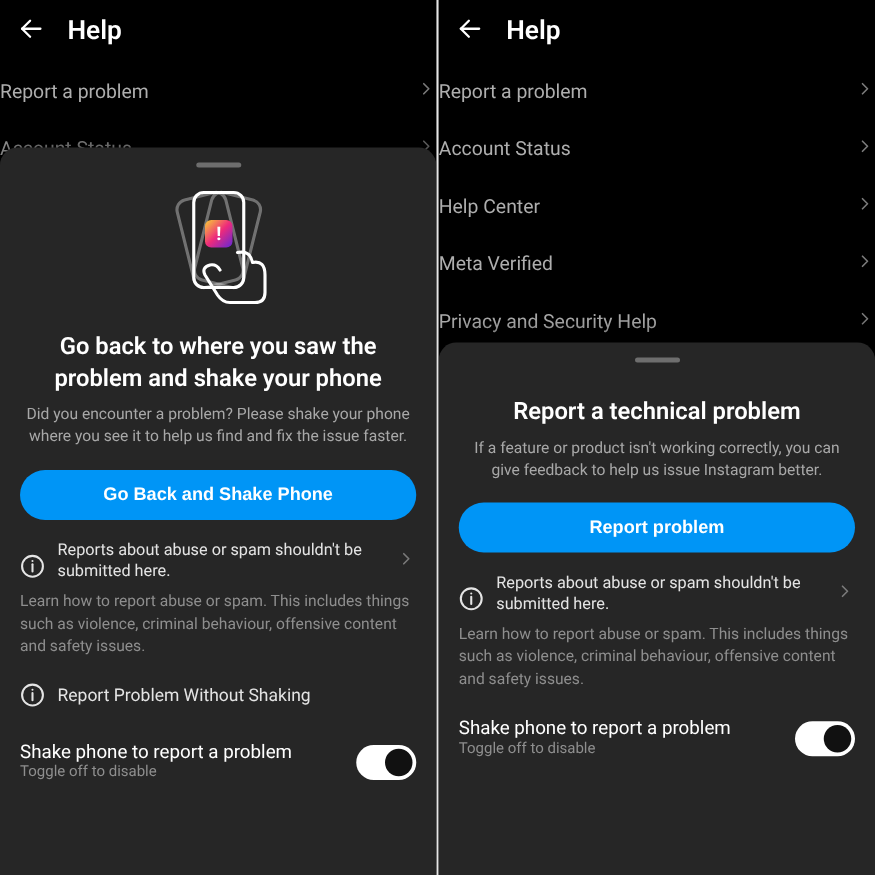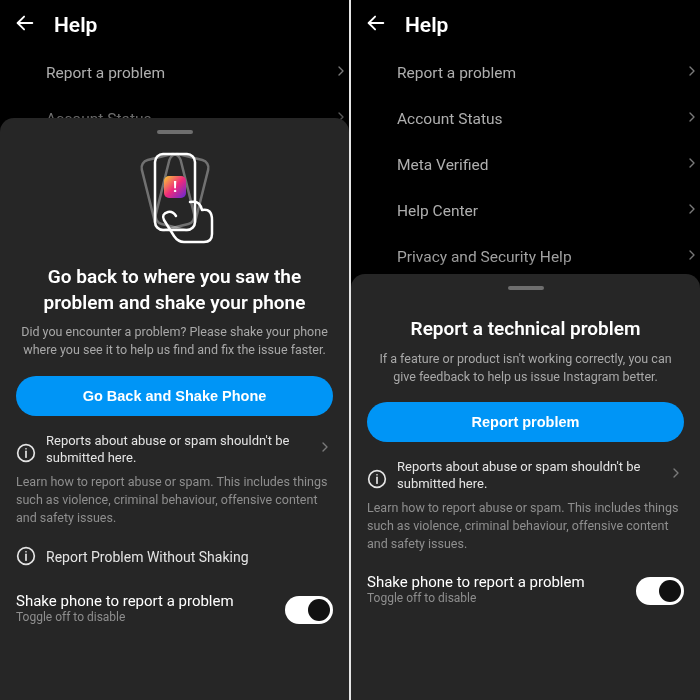--- a/index.html
+++ b/index.html
@@ -3,21 +3,21 @@
 <meta charset="utf-8">
 <style>
   * { margin: 0; padding: 0; box-sizing: border-box; }
   html, body { width: 700px; height: 700px; background: #000; font-family: -apple-system, BlinkMacSystemFont, "Segoe UI", Roboto, Helvetica, Arial, sans-serif; }
   .container { display: flex; width: 700px; height: 612px; }
   .pane { width: 349px; height: 700px; background: #000; position: relative; overflow: hidden; color: #fff; }
   .divider { width: 2px; height: 700px; background: #e5e5e5; }
   .header { display: flex; align-items: center; padding: 12px 14px; gap: 18px; }
   .back-icon { color: #fff; }
   .header-title { font-size: 21px; font-weight: 600; color: #fff; }
-  .list { padding: 0 0; margin-left: 46px; }
+  .list { padding: 0 0; }
   .list-row { display: flex; align-items: center; justify-content: space-between; padding: 13px 0; }
   .list-row .label { font-size: 15.5px; color: #aeaeae; }
   .chevron { color: #7a7a7a; }
   .faded-row .label { color: #585858; }
   .sheet {
     position: absolute; left: 0; right: 0;
     background: #262626;
     border-top-left-radius: 14px;
     border-top-right-radius: 14px;
     padding: 10px 16px 0 16px;
@@ -173,27 +173,27 @@
               <polyline points="9 18 15 12 9 6"></polyline>
             </svg></span>
       </div>
       <div class="list-row">
         <span class="label">Account Status</span>
         <span class="chevron"><svg width="16" height="16" viewBox="0 0 24 24" fill="none" stroke="currentColor" stroke-width="2" stroke-linecap="round" stroke-linejoin="round">
               <polyline points="9 18 15 12 9 6"></polyline>
             </svg></span>
       </div>
       <div class="list-row">
+        <span class="label">Help Center</span>
+        <span class="chevron"><svg width="16" height="16" viewBox="0 0 24 24" fill="none" stroke="currentColor" stroke-width="2" stroke-linecap="round" stroke-linejoin="round">
+              <polyline points="9 18 15 12 9 6"></polyline>
+            </svg></span>
+      </div>
+      <div class="list-row">
         <span class="label">Meta Verified</span>
-        <span class="chevron"><svg width="16" height="16" viewBox="0 0 24 24" fill="none" stroke="currentColor" stroke-width="2" stroke-linecap="round" stroke-linejoin="round">
-              <polyline points="9 18 15 12 9 6"></polyline>
-            </svg></span>
-      </div>
-      <div class="list-row">
-        <span class="label">Help Center</span>
         <span class="chevron"><svg width="16" height="16" viewBox="0 0 24 24" fill="none" stroke="currentColor" stroke-width="2" stroke-linecap="round" stroke-linejoin="round">
               <polyline points="9 18 15 12 9 6"></polyline>
             </svg></span>
       </div>
       <div class="list-row">
         <span class="label">Privacy and Security Help</span>
         <span class="chevron"><svg width="16" height="16" viewBox="0 0 24 24" fill="none" stroke="currentColor" stroke-width="2" stroke-linecap="round" stroke-linejoin="round">
               <polyline points="9 18 15 12 9 6"></polyline>
             </svg></span>
       </div>

